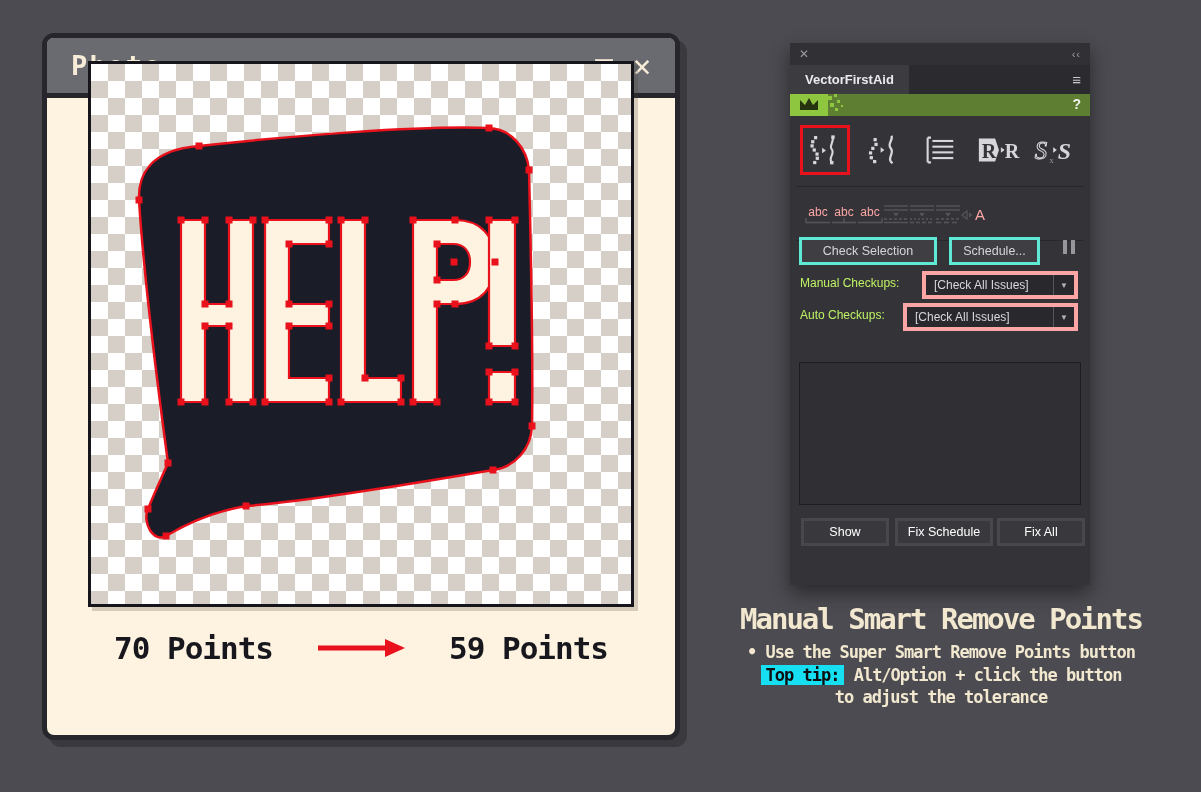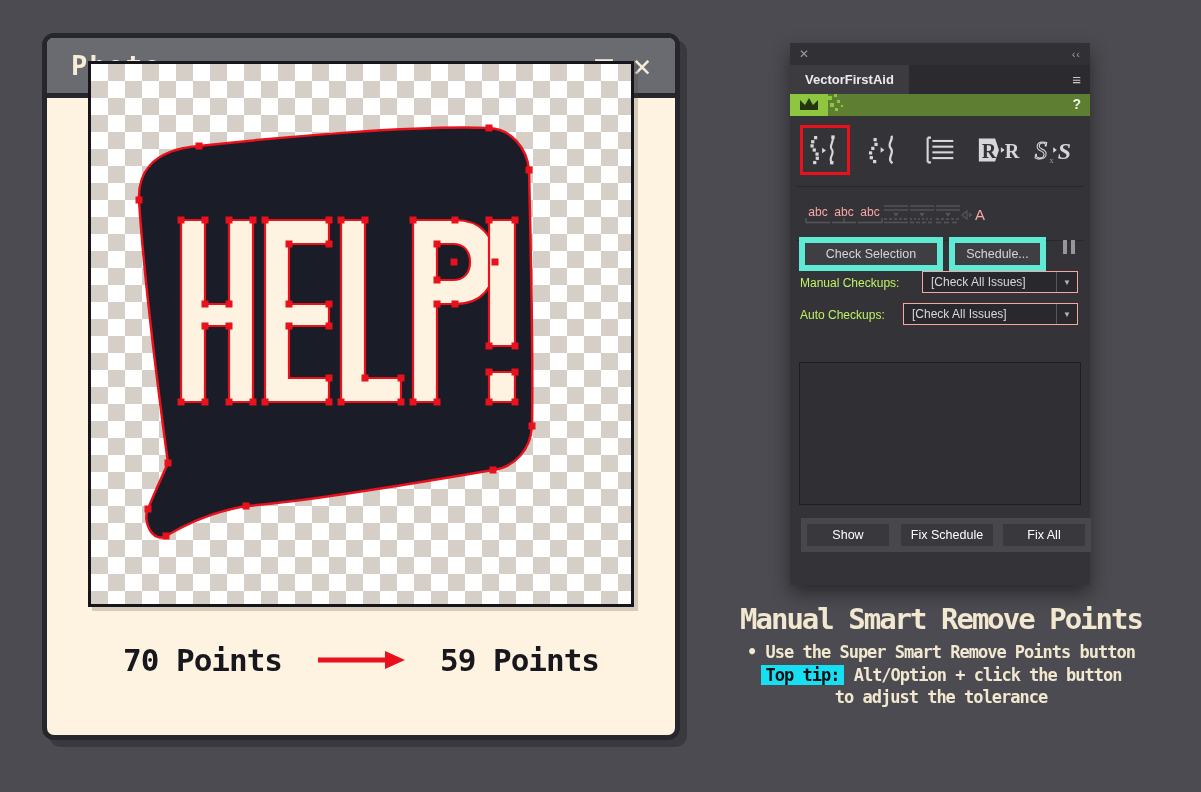--- a/index.html
+++ b/index.html
@@ -32,22 +32,22 @@
     position:absolute;left:41px;top:23px;width:540px;height:540px;
     border:3px solid #15151b;
     background-image:conic-gradient(#d5cfc7 90deg,#ffffff 90deg 180deg,#d5cfc7 180deg 270deg,#ffffff 270deg);
     background-size:34px 34px;
     box-shadow:4px 4px 0 rgba(70,64,52,.22);
   }
   .photo-frame svg{position:absolute;inset:0;}
 
   .caption{
     position:absolute;left:0;right:0;top:588px;height:44px;
-    display:flex;align-items:center;justify-content:center;gap:33px;
-    font:bold 31px "DejaVu Sans Mono", monospace;color:#17171d;letter-spacing:-1px;margin-top:12px;
+    display:flex;align-items:center;justify-content:center;gap:42px;
+    font:bold 31px "DejaVu Sans Mono", monospace;color:#17171d;letter-spacing:-1px;
   }
 
   
   .panel{
     position:absolute;left:790px;top:43px;width:300px;height:542px;
     background:#343438;box-shadow:0 8px 18px rgba(0,0,0,.45);
     color:#d6d6da;font-size:12px;
   }
   .p-strip{position:absolute;left:0;top:0;right:0;height:22px;background:#303035;
     display:flex;align-items:center;padding:0 9px;color:#9a9aa0;font-size:12px;}
@@ -66,34 +66,34 @@
     display:flex;align-items:center;justify-content:space-between;padding:0 13px;}
   .tool{width:44px;height:44px;display:flex;align-items:center;justify-content:center;}
   .tool.sel{outline:3px solid #e8111c;outline-offset:0px;}
   .divider1{position:absolute;left:6px;right:6px;top:143px;height:1px;background:#28282c;}
   .toolbar2{position:absolute;left:0;top:150px;right:0;height:44px;
     display:flex;align-items:center;justify-content:flex-start;padding:0 15px;color:#fca5a5;}
   .abc-item{display:flex;flex-direction:column;align-items:center;font-size:12px;line-height:12px;}
   .divider2{position:absolute;left:6px;right:6px;top:197px;height:1px;background:#28282c;}
 
   .btn{
-    background:#3e3e43;border:6px solid #5eead4;color:#d6d6da;
+    background:#3e3e43;border:3px solid #5eead4;color:#d6d6da;
     font-size:12.5px;text-align:center;padding:4px 0;cursor:default;
     font-family:"Liberation Sans", sans-serif;
   }
   .btn-check{position:absolute;left:9px;top:194px;width:132px;}
   .btn-sched{position:absolute;left:159px;top:194px;width:85px;}
   .pause{position:absolute;right:15px;top:197px;display:flex;gap:4px;}
   .pause i{width:4px;height:14px;background:#96969c;}
 
   .chk-label{position:absolute;color:#bef264;font-size:12px;}
   .lbl-manual{left:10px;top:233px;}
   .lbl-auto{left:10px;top:265px;}
   .selbox{position:absolute;height:20px;display:flex;align-items:center;
-    background:#29292d;border:1px solid #fca5a5;color:#d8d8dc;font-size:12px;}
+    background:#29292d;border:4px solid #fca5a5;color:#d8d8dc;font-size:12px;}
   .selbox .val{flex:1;padding:0 8px;white-space:nowrap;}
   .selbox .arr{width:20px;align-self:stretch;border-left:1px solid #55555b;
     display:flex;align-items:center;justify-content:center;color:#b4b4bc;font-size:8px;}
   .sel-manual{left:132px;right:12px;top:228px;}
   .sel-auto{left:113px;right:12px;top:260px;}
 
   .listbox{position:absolute;left:9px;right:9px;top:319px;height:141px;
     background:#303034;border:1px solid #1e1e22;}
   .btn.disabled{color:#ffffff;background:#38383d;border-color:#47474c;}
   .btn-show{position:absolute;left:11px;top:475px;width:82px;}

